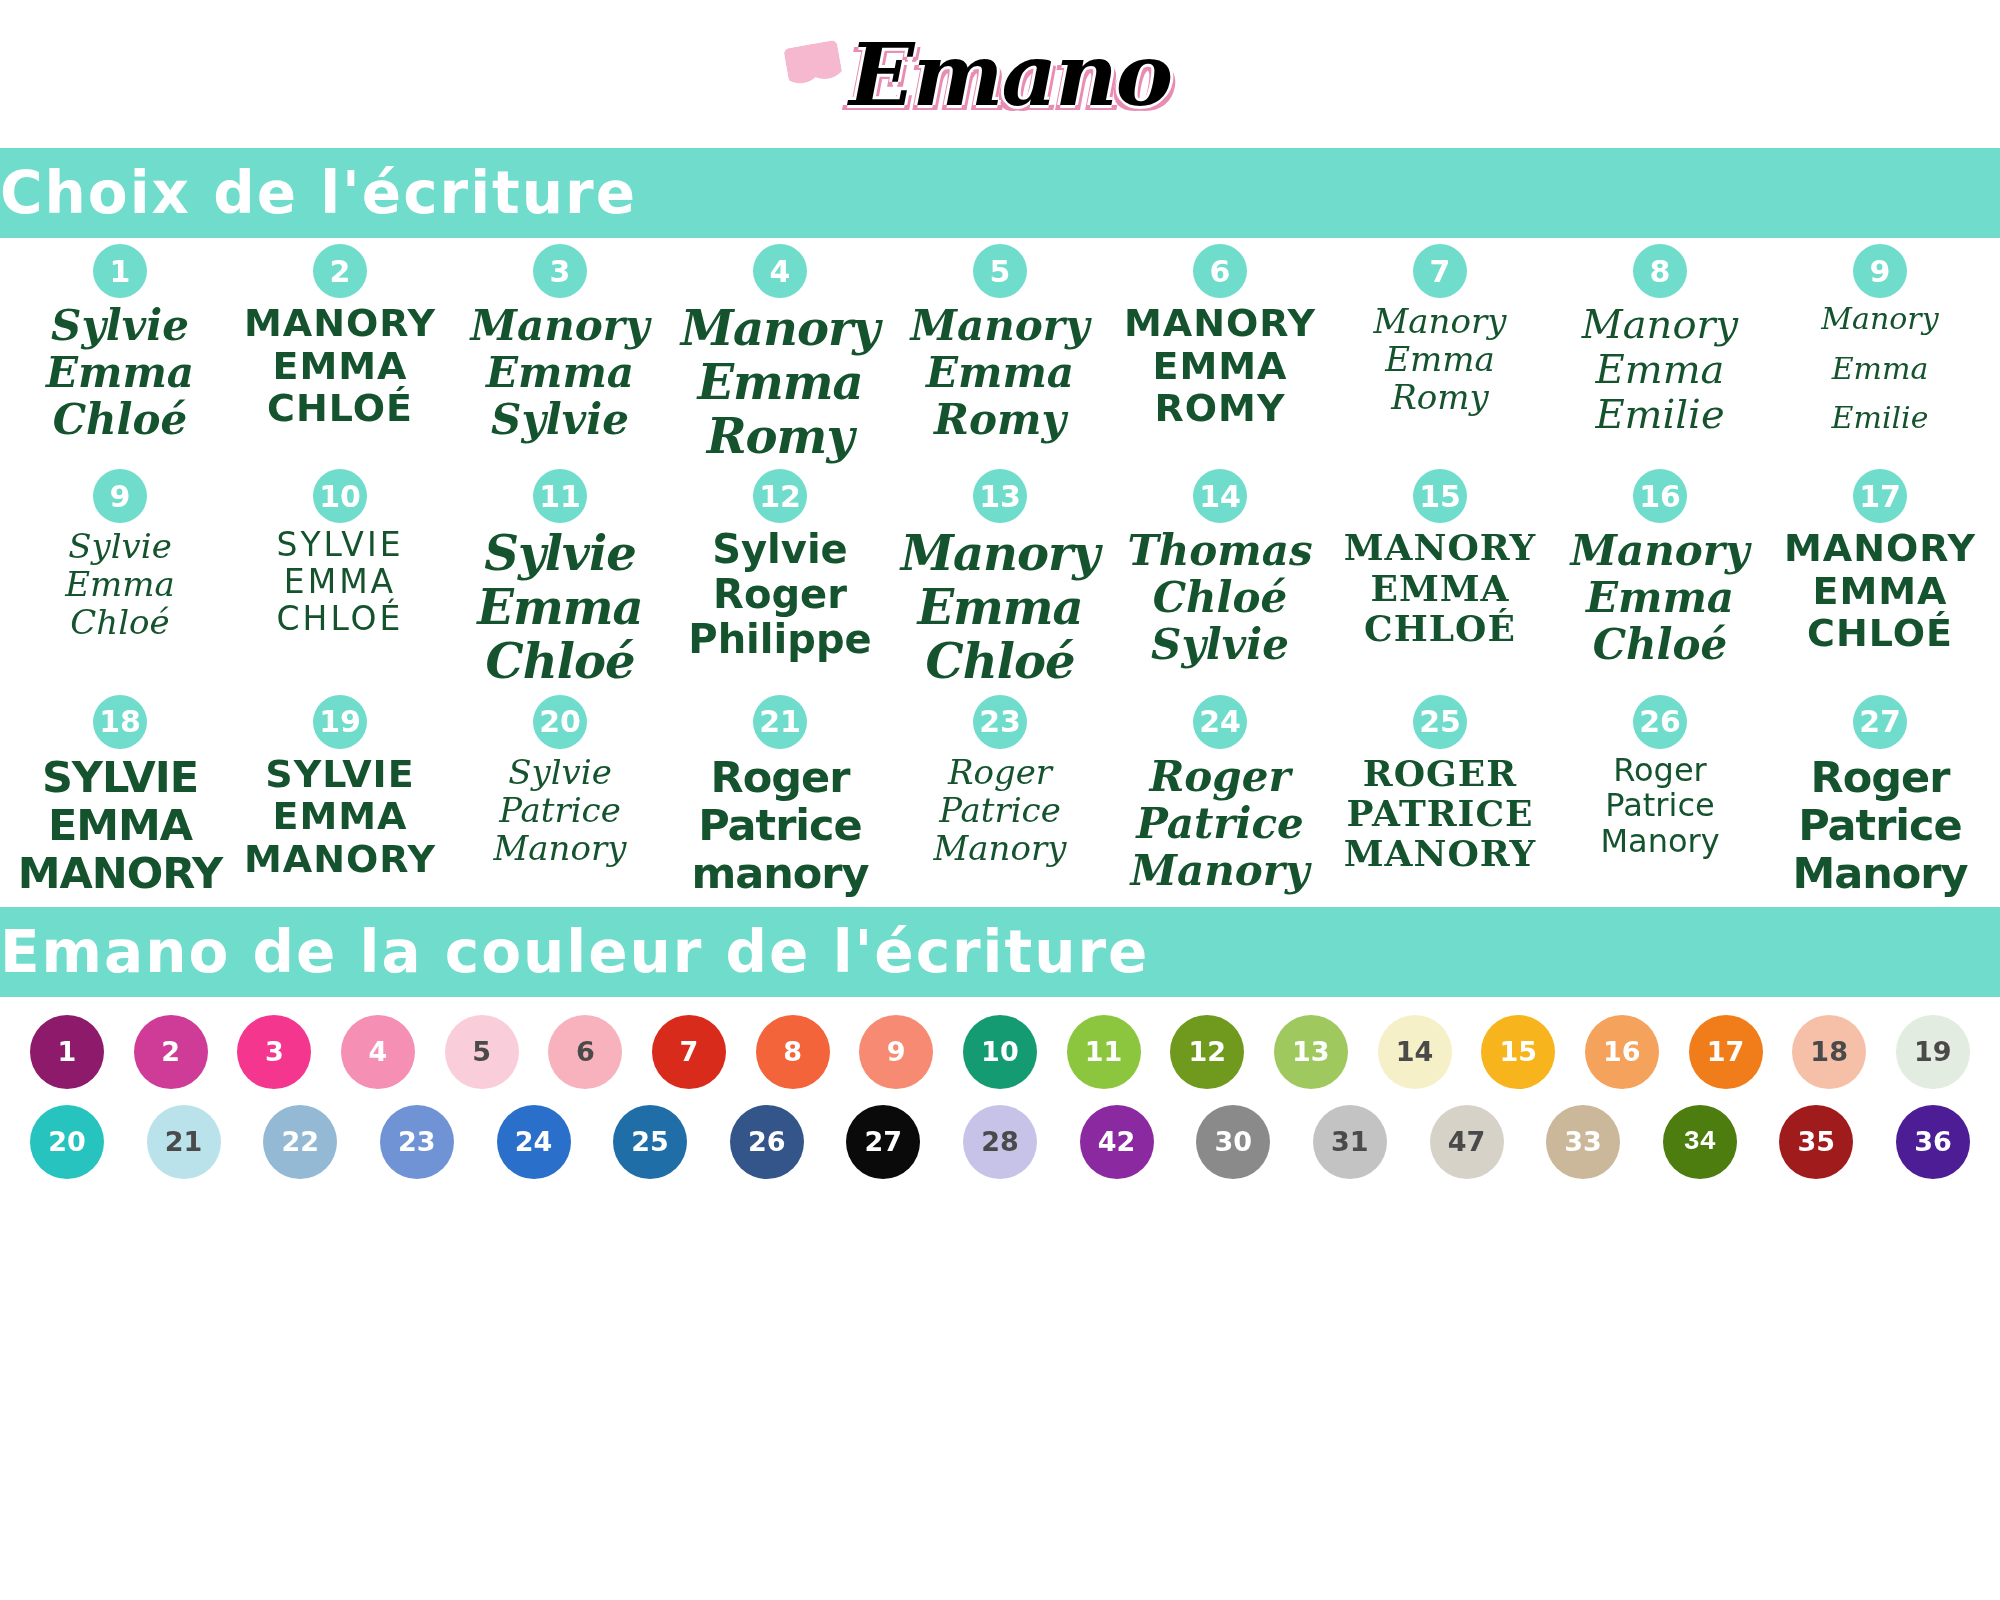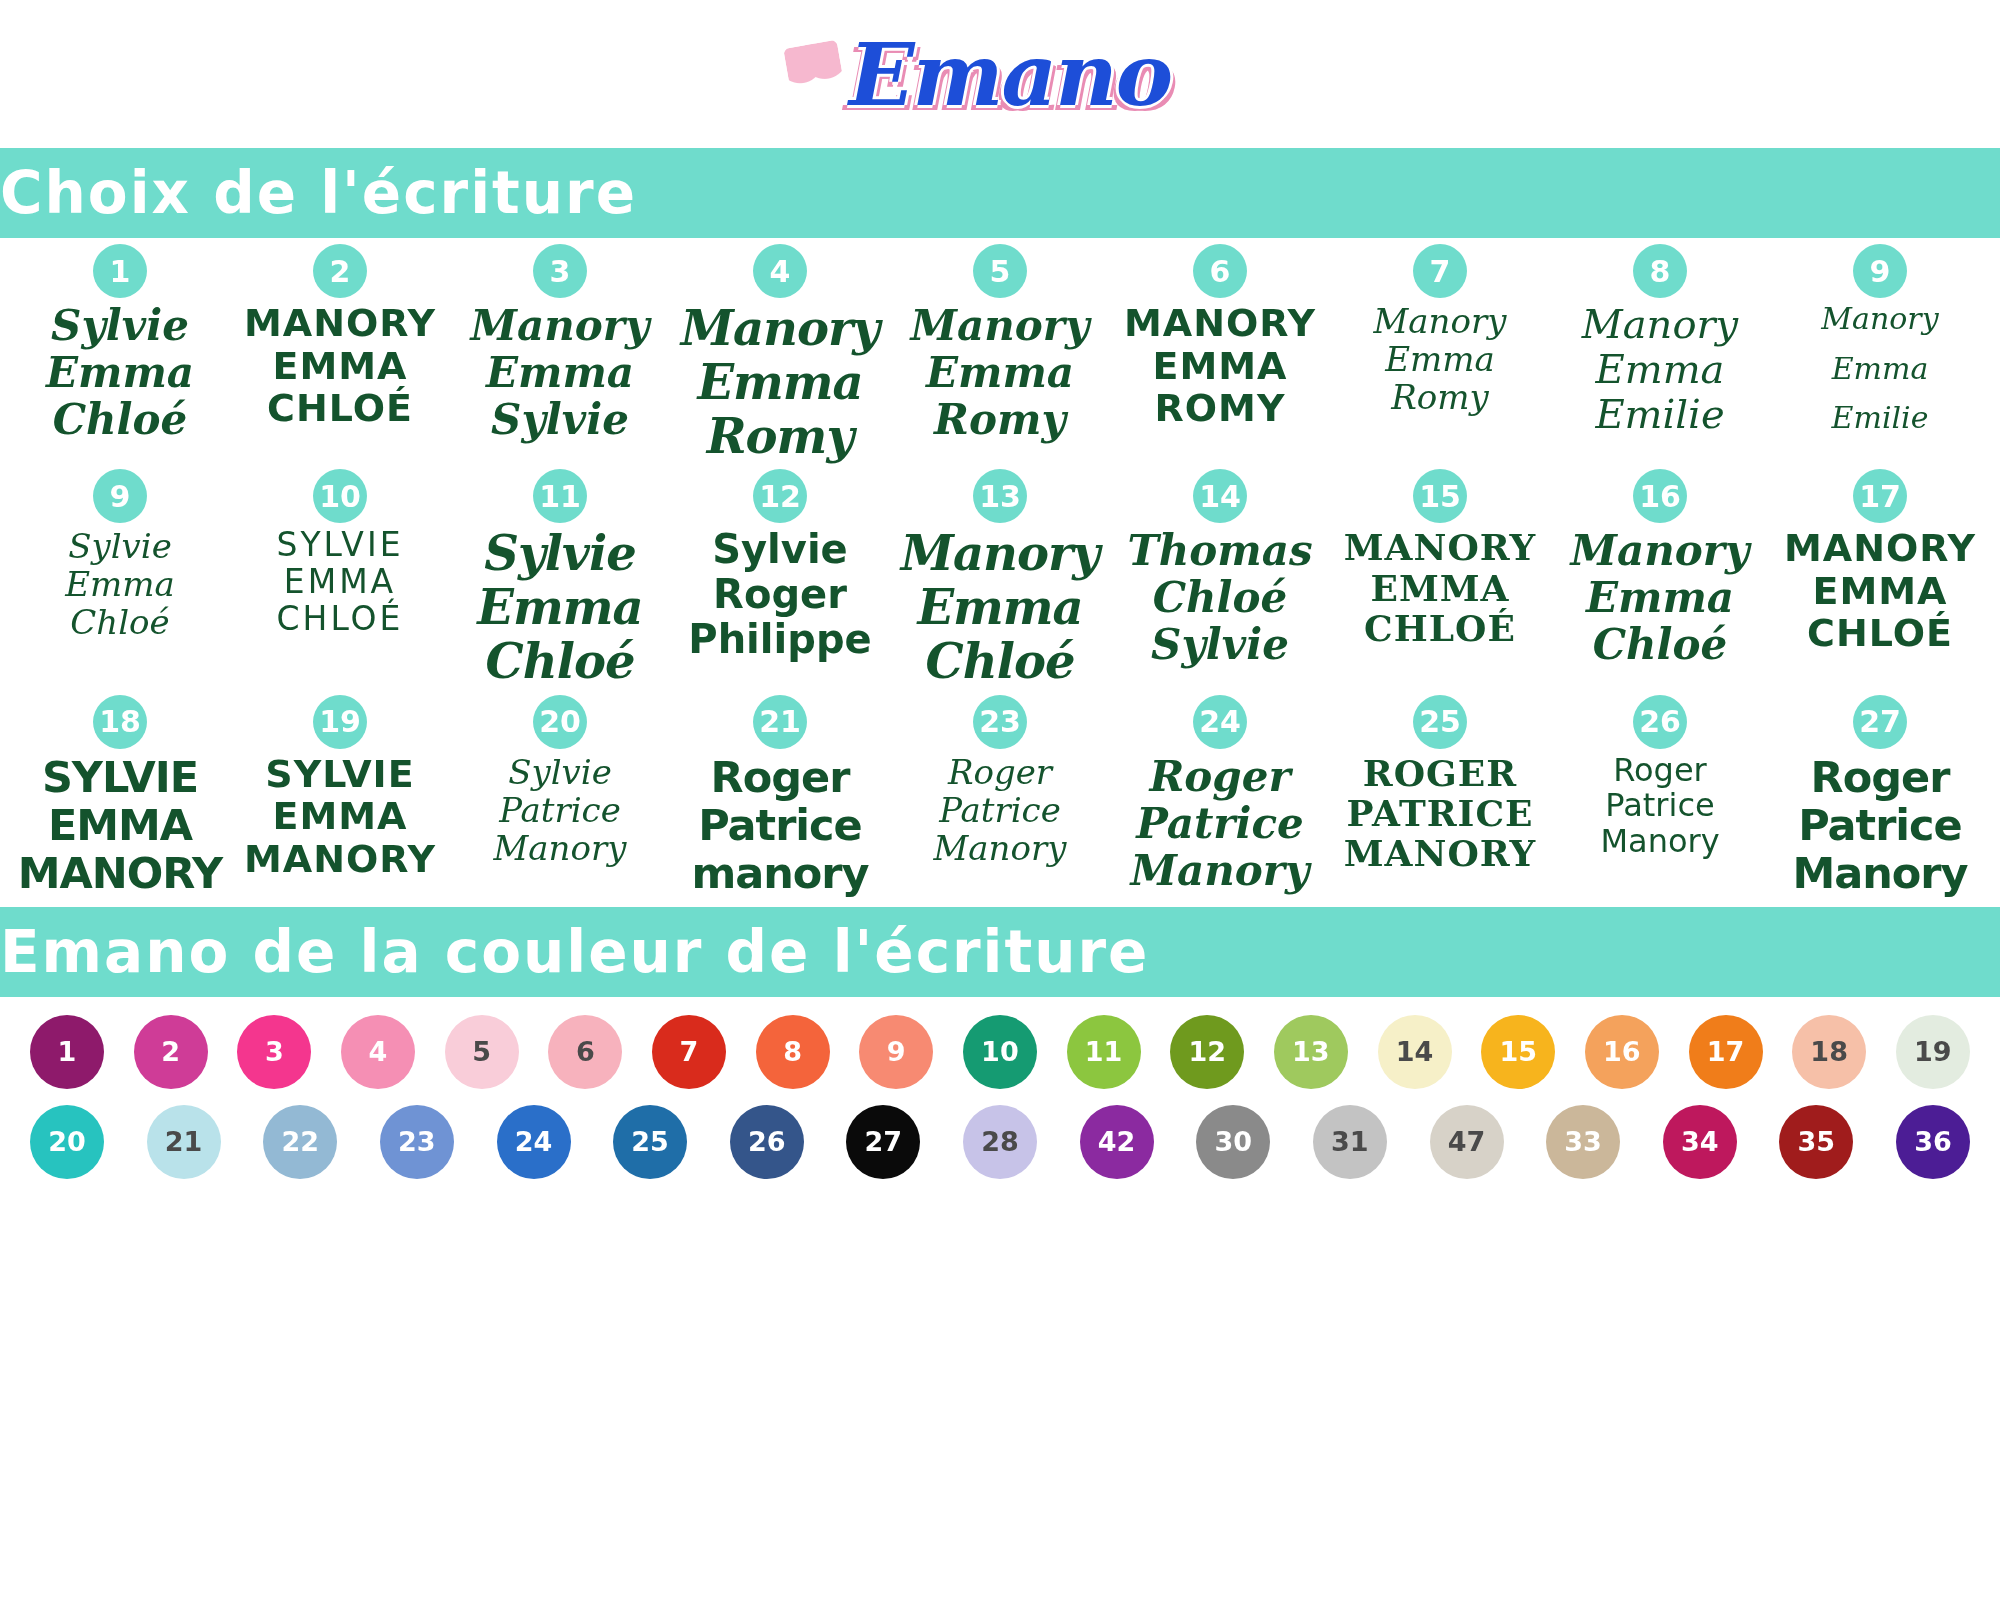--- a/index.html
+++ b/index.html
@@ -18,21 +18,21 @@
     display: flex;
     align-items: center;
     justify-content: center;
     background: #ffffff;
   }
   .logo {
     font-family: "DejaVu Serif", serif;
     font-size: 86px;
     font-style: italic;
     font-weight: bold;
-    color: #1d4ed8;
+    color: #000000;
     letter-spacing: -2px;
     text-shadow:
        3px 0 0 #ffffff, -3px 0 0 #ffffff, 0 3px 0 #ffffff, 0 -3px 0 #ffffff,
        5px 5px 0 #e98cb4, -5px 5px 0 #e98cb4;
     position: relative;
     padding-left: 20px;
   }
   .logo::before {
     content: "";
     position: absolute;
@@ -411,17 +411,17 @@
       <div class="swatch" style="background: rgb(42, 111, 201);">24</div>
       <div class="swatch" style="background: rgb(31, 110, 168);">25</div>
       <div class="swatch" style="background: rgb(52, 85, 138);">26</div>
       <div class="swatch" style="background: rgb(10, 10, 10);">27</div>
       <div class="swatch dark-num" style="background: rgb(199, 195, 232);">28</div>
       <div class="swatch" style="background: rgb(139, 42, 160);">42</div>
       <div class="swatch" style="background: rgb(138, 138, 138);">30</div>
       <div class="swatch dark-num" style="background: rgb(195, 195, 195);">31</div>
       <div class="swatch dark-num" style="background: rgb(215, 210, 200);">47</div>
       <div class="swatch" style="background: rgb(203, 183, 154);">33</div>
-      <div class="swatch" style="background: #be185d;">34</div>
+      <div class="swatch" style="background: #4d7c0f; font-family: Liberation Mono, monospace;">34</div>
       <div class="swatch" style="background: rgb(160, 28, 28);">35</div>
       <div class="swatch" style="background: #4c1d95;">36</div>
     </div>
   </div>
 
 </body></html>

